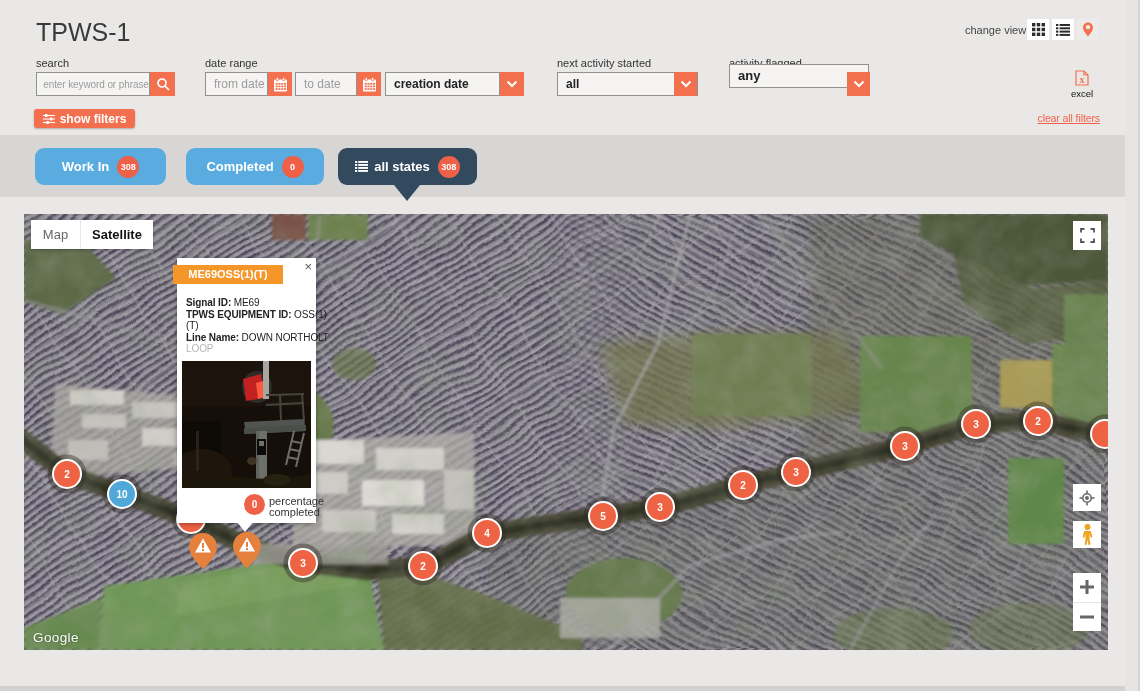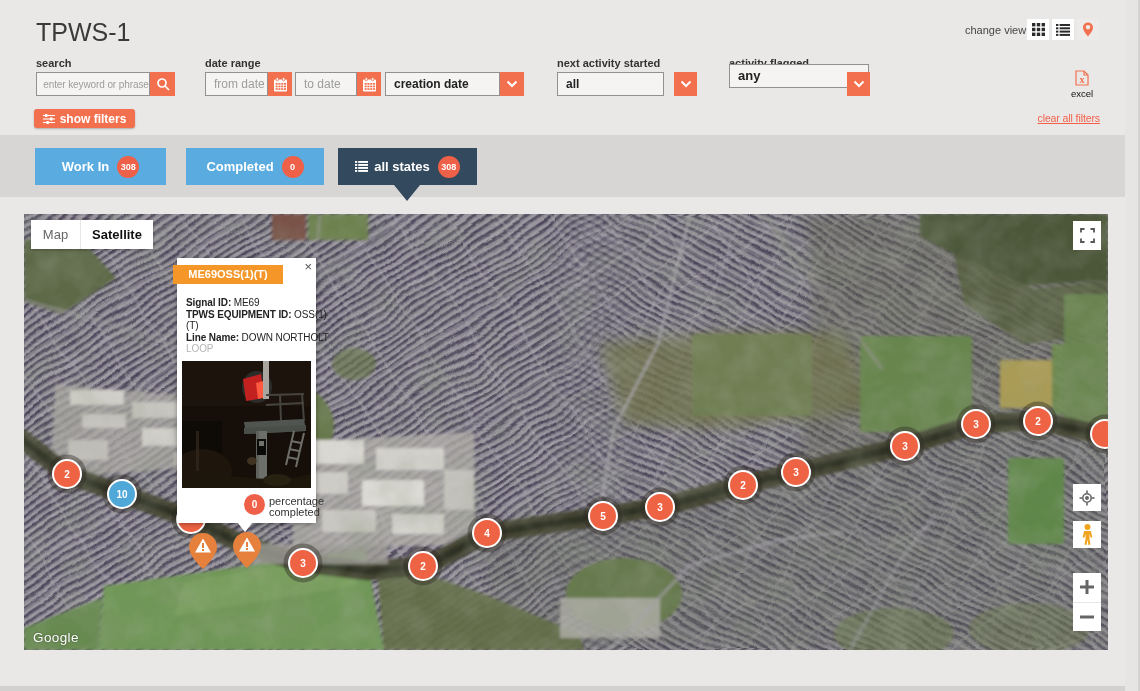--- a/index.html
+++ b/index.html
@@ -1,22 +1,22 @@
 <!DOCTYPE html>
 <html><head>
 <meta charset="utf-8">
 <style>
   * { margin:0; padding:0; box-sizing:border-box; }
   html,body { width:1140px; height:691px; overflow:hidden; }
   body { font-family:"Liberation Sans", sans-serif; background:#e9e8e7; position:relative; }
   .abs { position:absolute; }
-  .lbl { position:absolute; font-size:11px; font-weight:bold; color:#333; }
+  .lbl { position:absolute; font-size:11px; font-weight:normal; color:#333; }
   .inp { position:absolute; height:24px; border:1px solid #919191; background:#f5f4f3; color:#9c9c9c; font-size:12px; line-height:22px; padding-left:8px; }
   .obtn { position:absolute; height:24px; background:#f3704e; display:flex; align-items:center; justify-content:center; }
-  .tab { position:absolute; top:148px; height:37px; background:#5aabdf; color:#fff; font-size:13px; font-weight:bold; display:flex; align-items:center; justify-content:center; }
+  .tab { position:absolute; top:148px; height:37px; background:#5aabdf; color:#fff; font-size:13px; font-weight:bold; display:flex; align-items:center; justify-content:center;border-radius:9px; }
   .badge { display:inline-block; width:22px; height:22px; border-radius:50%; background:#ee6148; color:#fff; font-size:9px; font-weight:bold; text-align:center; line-height:22px; margin-left:8px; }
   .mbtn { position:absolute; background:#fff; display:flex; align-items:center; justify-content:center; }
   .marker { position:absolute; width:30px; height:30px; border-radius:50%; background:#ee6344; border:2.5px solid #fff; color:#fff; font-size:10px; font-weight:bold; display:flex; align-items:center; justify-content:center; box-shadow:0 0 0 4.5px rgba(48,42,36,0.42); }
 </style>
 </head>
 <body>
 
 <div class="abs" style="left:36px; top:18px; font-size:25px; color:#3a3a3a;">TPWS-1</div>
 
 <div class="abs" style="left:965px; top:24px; font-size:11px; color:#444;">change view:</div>
@@ -113,21 +113,21 @@
   </svg>
 </div>
 <div class="inp" style="left:385px; top:72px; width:115px; color:#222; font-weight:bold; font-size:12px;">creation date</div>
 <div class="obtn" style="left:500px; top:72px; width:24px;">
   <svg width="12" height="8" viewBox="0 0 12 8">
       <polyline points="1.5,1.5 6,6 10.5,1.5" fill="none" stroke="#fff" stroke-width="2"></polyline>
     </svg>
 </div>
 
 <div class="lbl" style="left:557px; top:57px;">next activity started</div>
-<div class="inp" style="left:557px; top:72px; width:107px; color:#222; font-weight:bold; font-size:12px;">all</div>
+<div class="inp" style="left:557px; top:72px; width:141px; color:#222; font-weight:bold; font-size:12px;">all</div>
 <div class="obtn" style="left:674px; top:72px; width:23px;">
   <svg width="12" height="8" viewBox="0 0 12 8">
       <polyline points="1.5,1.5 6,6 10.5,1.5" fill="none" stroke="#fff" stroke-width="2"></polyline>
     </svg>
 </div>
 
 <div class="lbl" style="left:729px; top:57px;">activity flagged</div>
 <div class="inp" style="left:729px; top:64px; width:140px; color:#222; font-weight:bold; font-size:13px;">any</div>
 <div class="obtn" style="left:847px; top:72px; width:23px;">
   <svg width="12" height="8" viewBox="0 0 12 8">

